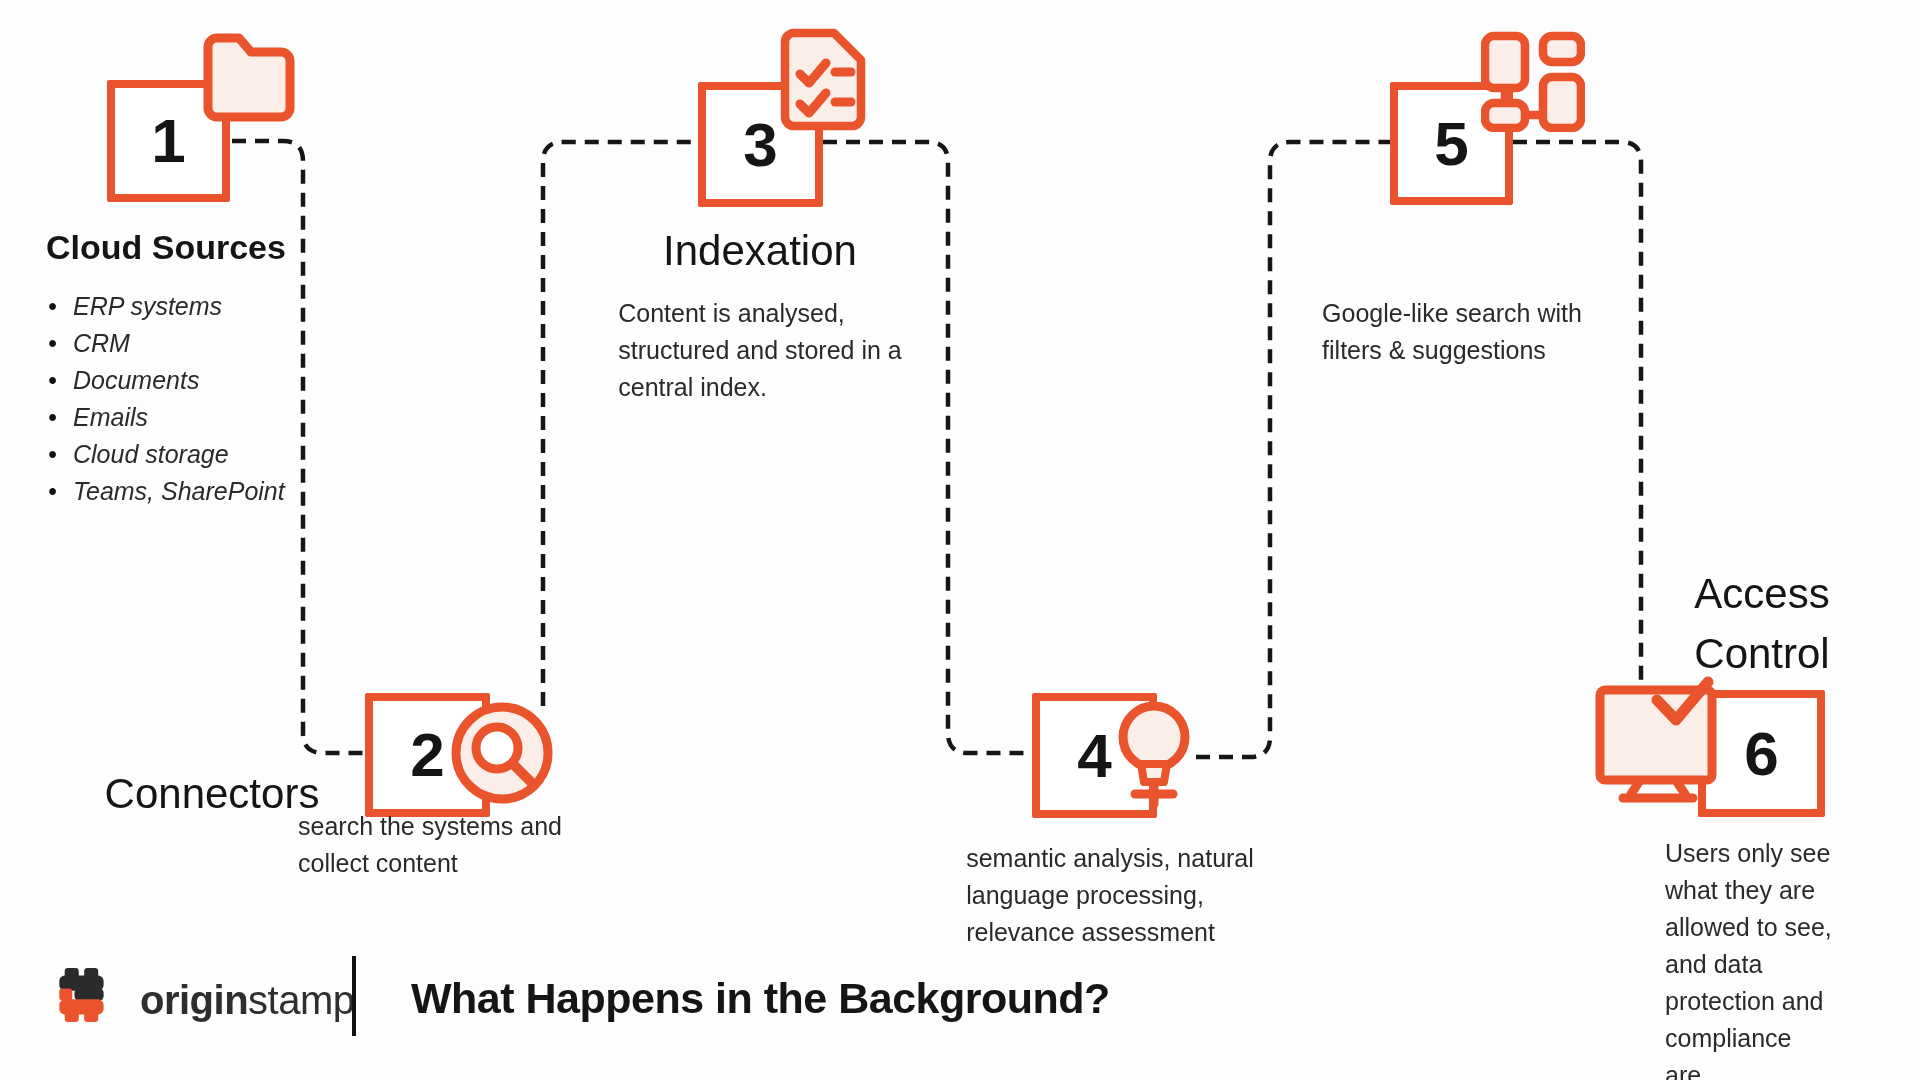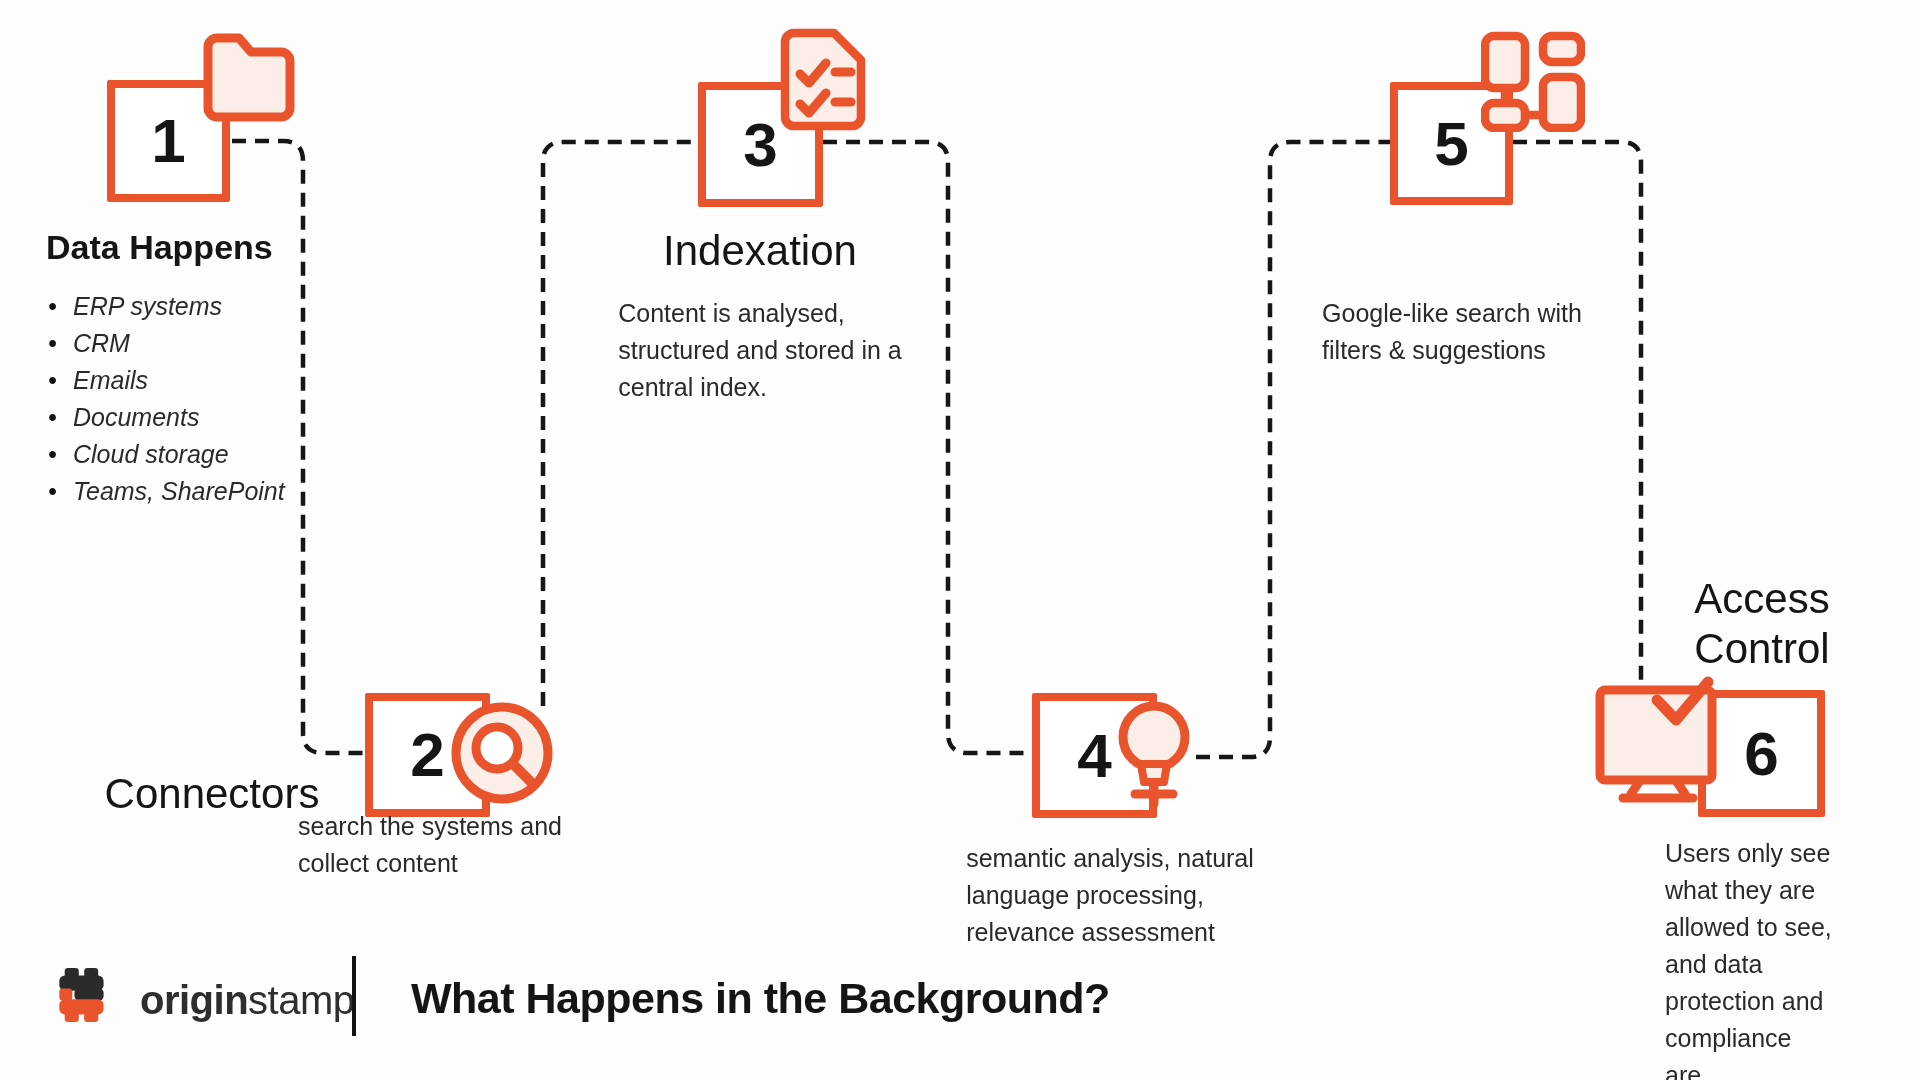--- a/index.html
+++ b/index.html
@@ -13,21 +13,21 @@
   html,body{width:1920px;height:1080px;overflow:hidden;background:var(--bg);
     font-family:"Liberation Sans","DejaVu Sans",sans-serif;color:var(--ink);}
   .canvas{position:relative;width:1920px;height:1080px;background:var(--bg);}
   svg.layer{position:absolute;left:0;top:0;z-index:1;}
   .sq{position:absolute;z-index:2;background:#fff;border:8px solid var(--accent);
       border-radius:2px;display:flex;align-items:center;justify-content:center;}
   .num{font-size:62px;font-weight:700;color:var(--ink);line-height:1;}
   .icon{position:absolute;z-index:3;}
   .step-title{position:absolute;z-index:2;font-weight:400;font-size:42px;color:var(--ink);
       transform:translate(-50%,-50%);white-space:pre-line;text-align:center;line-height:44px;}
-  .step-title.tall{line-height:50px;text-align:right;}
+  .step-title.tall{line-height:60px;text-align:right;}
   .step-desc{position:absolute;z-index:2;font-size:25px;color:var(--body);
       transform:translateX(-50%);white-space:pre-line;text-align:left;line-height:37px;}
   .ds-head{position:absolute;z-index:2;font-weight:700;font-size:34px;color:var(--ink);}
   .ds-list{position:absolute;z-index:2;list-style:none;font-size:25px;color:var(--body);font-style:italic;}
   .ds-list li{position:relative;padding-left:27px;line-height:37px;}
   .ds-list li::before{content:"\2022";position:absolute;left:2px;top:0;color:#111;}
   .footer-brand-text{position:absolute;z-index:2;font-size:40px;letter-spacing:-0.5px;color:#2e2e2e;line-height:48px;}
   .footer-brand-text .b{font-weight:700;margin-left:28px;}
   .divider{position:absolute;z-index:2;width:4px;background:#111;}
   .footer-title{position:absolute;z-index:2;font-size:43px;font-weight:700;letter-spacing:-0.5px;
@@ -47,26 +47,26 @@
       <path d="M1513 142 H1621 Q1641 142 1641 162 V688"></path>
     </g>
   </svg>
 
   <div class="sq" style="left:107px;top:80px;width:123px;height:122px">
     <span class="num">1</span>
   </div>
   <svg class="icon" style="left:200px;top:27px" width="98" height="98" viewBox="0 0 98 98">
     <path d="M8 81 V20 c0-5 4-9 9-9 h22 l12 14 h30 c5 0 9 4 9 9 v47 c0 5-4 9-9 9 H17 c-5 0-9-4-9-9 Z" fill="#FBEDE7" stroke="#E9542C" stroke-width="9" stroke-linejoin="round"></path>
   </svg>
-  <div class="ds-head" style="left:46px;top:228px">Data Happens</div>
+  <div class="ds-head" style="left:46px;top:228px">Cloud Sources</div>
   <ul class="ds-list" style="left:46px;top:288px">
     <li>ERP systems</li>
     <li>CRM</li>
+    <li>Documents</li>
     <li>Emails</li>
-    <li>Documents</li>
     <li>Cloud storage</li>
     <li>Teams, SharePoint</li>
   </ul>
 
   <div class="sq" style="left:365px;top:693px;width:125px;height:124px">
     <span class="num">2</span>
   </div>
   <svg class="icon" style="left:447px;top:698px" width="110" height="110" viewBox="0 0 110 110">
     <circle cx="55" cy="55" r="46" fill="#FBEDE7" stroke="#E9542C" stroke-width="9"></circle>
     <circle cx="50" cy="50" r="21" fill="#fff" stroke="#E9542C" stroke-width="9"></circle>

